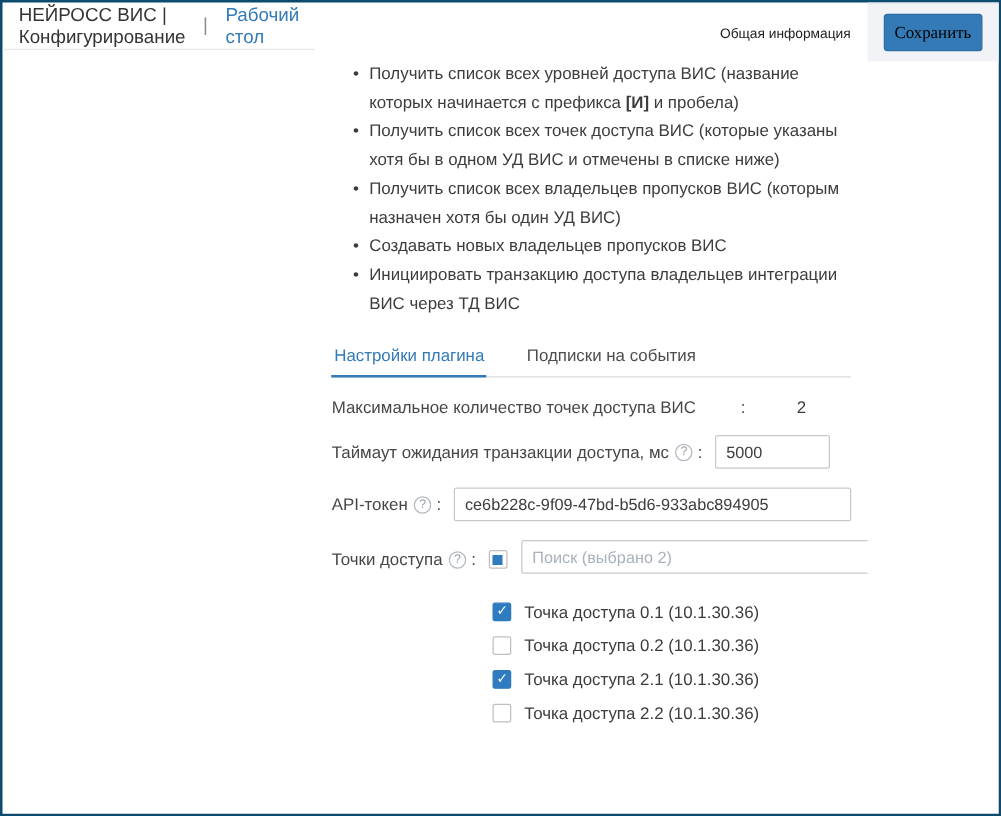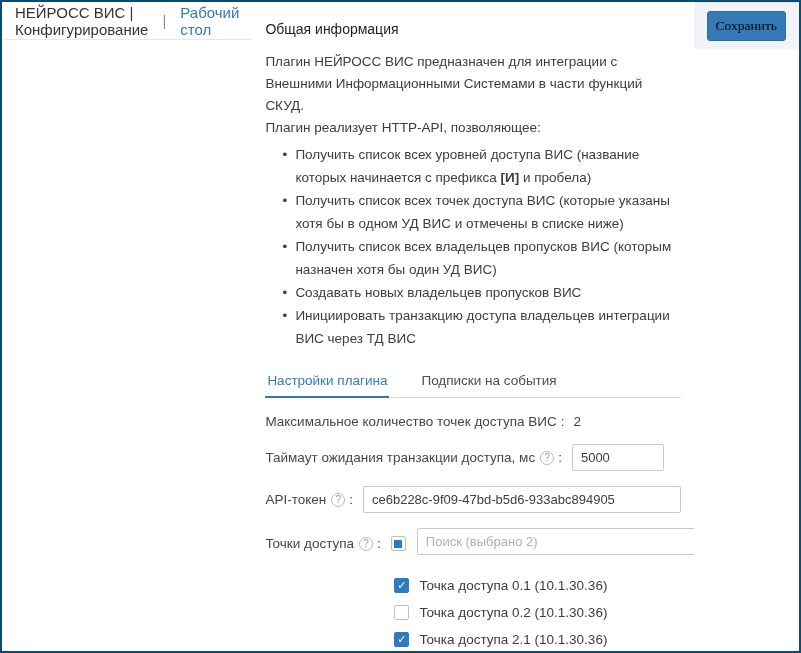--- a/index.html
+++ b/index.html
@@ -24,22 +24,23 @@
     font-size: 15px;
   }
   .topbar .app-title { color: #343434; font-weight: 500; }
   .topbar .sep { color: #8a8a8a; margin: 0 14px; font-weight: 300; }
   .topbar .desktop-link { color: #337ab7; text-decoration: none; cursor: pointer; }
 
   
   .content { flex: 1 1 auto; padding: 13px 13px 0 13px; overflow: hidden; }
 
   h1.section-heading {
-    font-size: 14px; font-weight: 500; color: #1f1f1f;
+    font-size: 11px; font-weight: 500; color: #1f1f1f;
     margin: 6px 0 14px 0;
+    text-align: right;
   }
   .intro p { font-size: 13.5px; color: #3d3d3d; line-height: 22px; }
   ul.features {
     list-style: none;
     margin: 4px 0 0 0; padding-left: 30px;
     font-size: 13.5px; color: #3d3d3d;
   }
   ul.features li { line-height: 23px; position: relative; }
   ul.features li::before {
     content: "•"; position: absolute; left: -13px; color: #3d3d3d;
@@ -56,21 +57,21 @@
     cursor: pointer; color: #4d4d4d; position: relative; top: 1px;
   }
   .tab.active {
     color: #337ab7; font-weight: 500;
     border-bottom: 2px solid #337ab7;
   }
 
   
   .form { font-size: 13.5px; color: #474747; }
   .form-row { display: flex; align-items: center; margin-top: 15px; }
-  .form-row.first { margin-top: 16px; }
+  .form-row.first { margin-top: 16px; gap: 32px; }
   .label { white-space: nowrap; }
   .colon { margin: 0 2px 0 4px; }
   .static-value { margin-left: 7px; color: #3d3d3d; }
 
   .help-icon {
     display: inline-flex; align-items: center; justify-content: center;
     width: 14px; height: 14px; margin-left: 5px;
     border: 1px solid #b3b9c0; border-radius: 50%;
     font-size: 10px; color: #9aa0a6; line-height: 1;
     cursor: pointer; flex: 0 0 auto;
@@ -139,24 +140,20 @@
   <div class="topbar">
     <span class="app-title">НЕЙРОСС ВИС | Конфигурирование</span>
     <span class="sep">|</span>
     <a class="desktop-link">Рабочий стол</a>
   </div>
 
   <div class="content">
 
     <h1 class="section-heading">Общая информация</h1>
 
-    <div class="intro">
-      <p>Плагин НЕЙРОСС ВИС предназначен для интеграции с Внешними Информационными Системами в части функций СКУД.</p>
-      <p>Плагин реализует HTTP-API, позволяющее:</p>
-    </div>
 
     <ul class="features">
       <li><span>Получить список всех уровней доступа ВИС (название которых начинается с префикса </span><b>[И]</b><span> и пробела)</span></li>
       <li><span>Получить список всех точек доступа ВИС (которые указаны хотя бы в одном УД ВИС и отмечены в списке ниже)</span></li>
       <li><span>Получить список всех владельцев пропусков ВИС (которым назначен хотя бы один УД ВИС)</span></li>
       <li><span>Создавать новых владельцев пропусков ВИС</span></li>
       <li><span>Инициировать транзакцию доступа владельцев интеграции ВИС через ТД ВИС</span></li>
     </ul>
 
     <div class="tabs">

